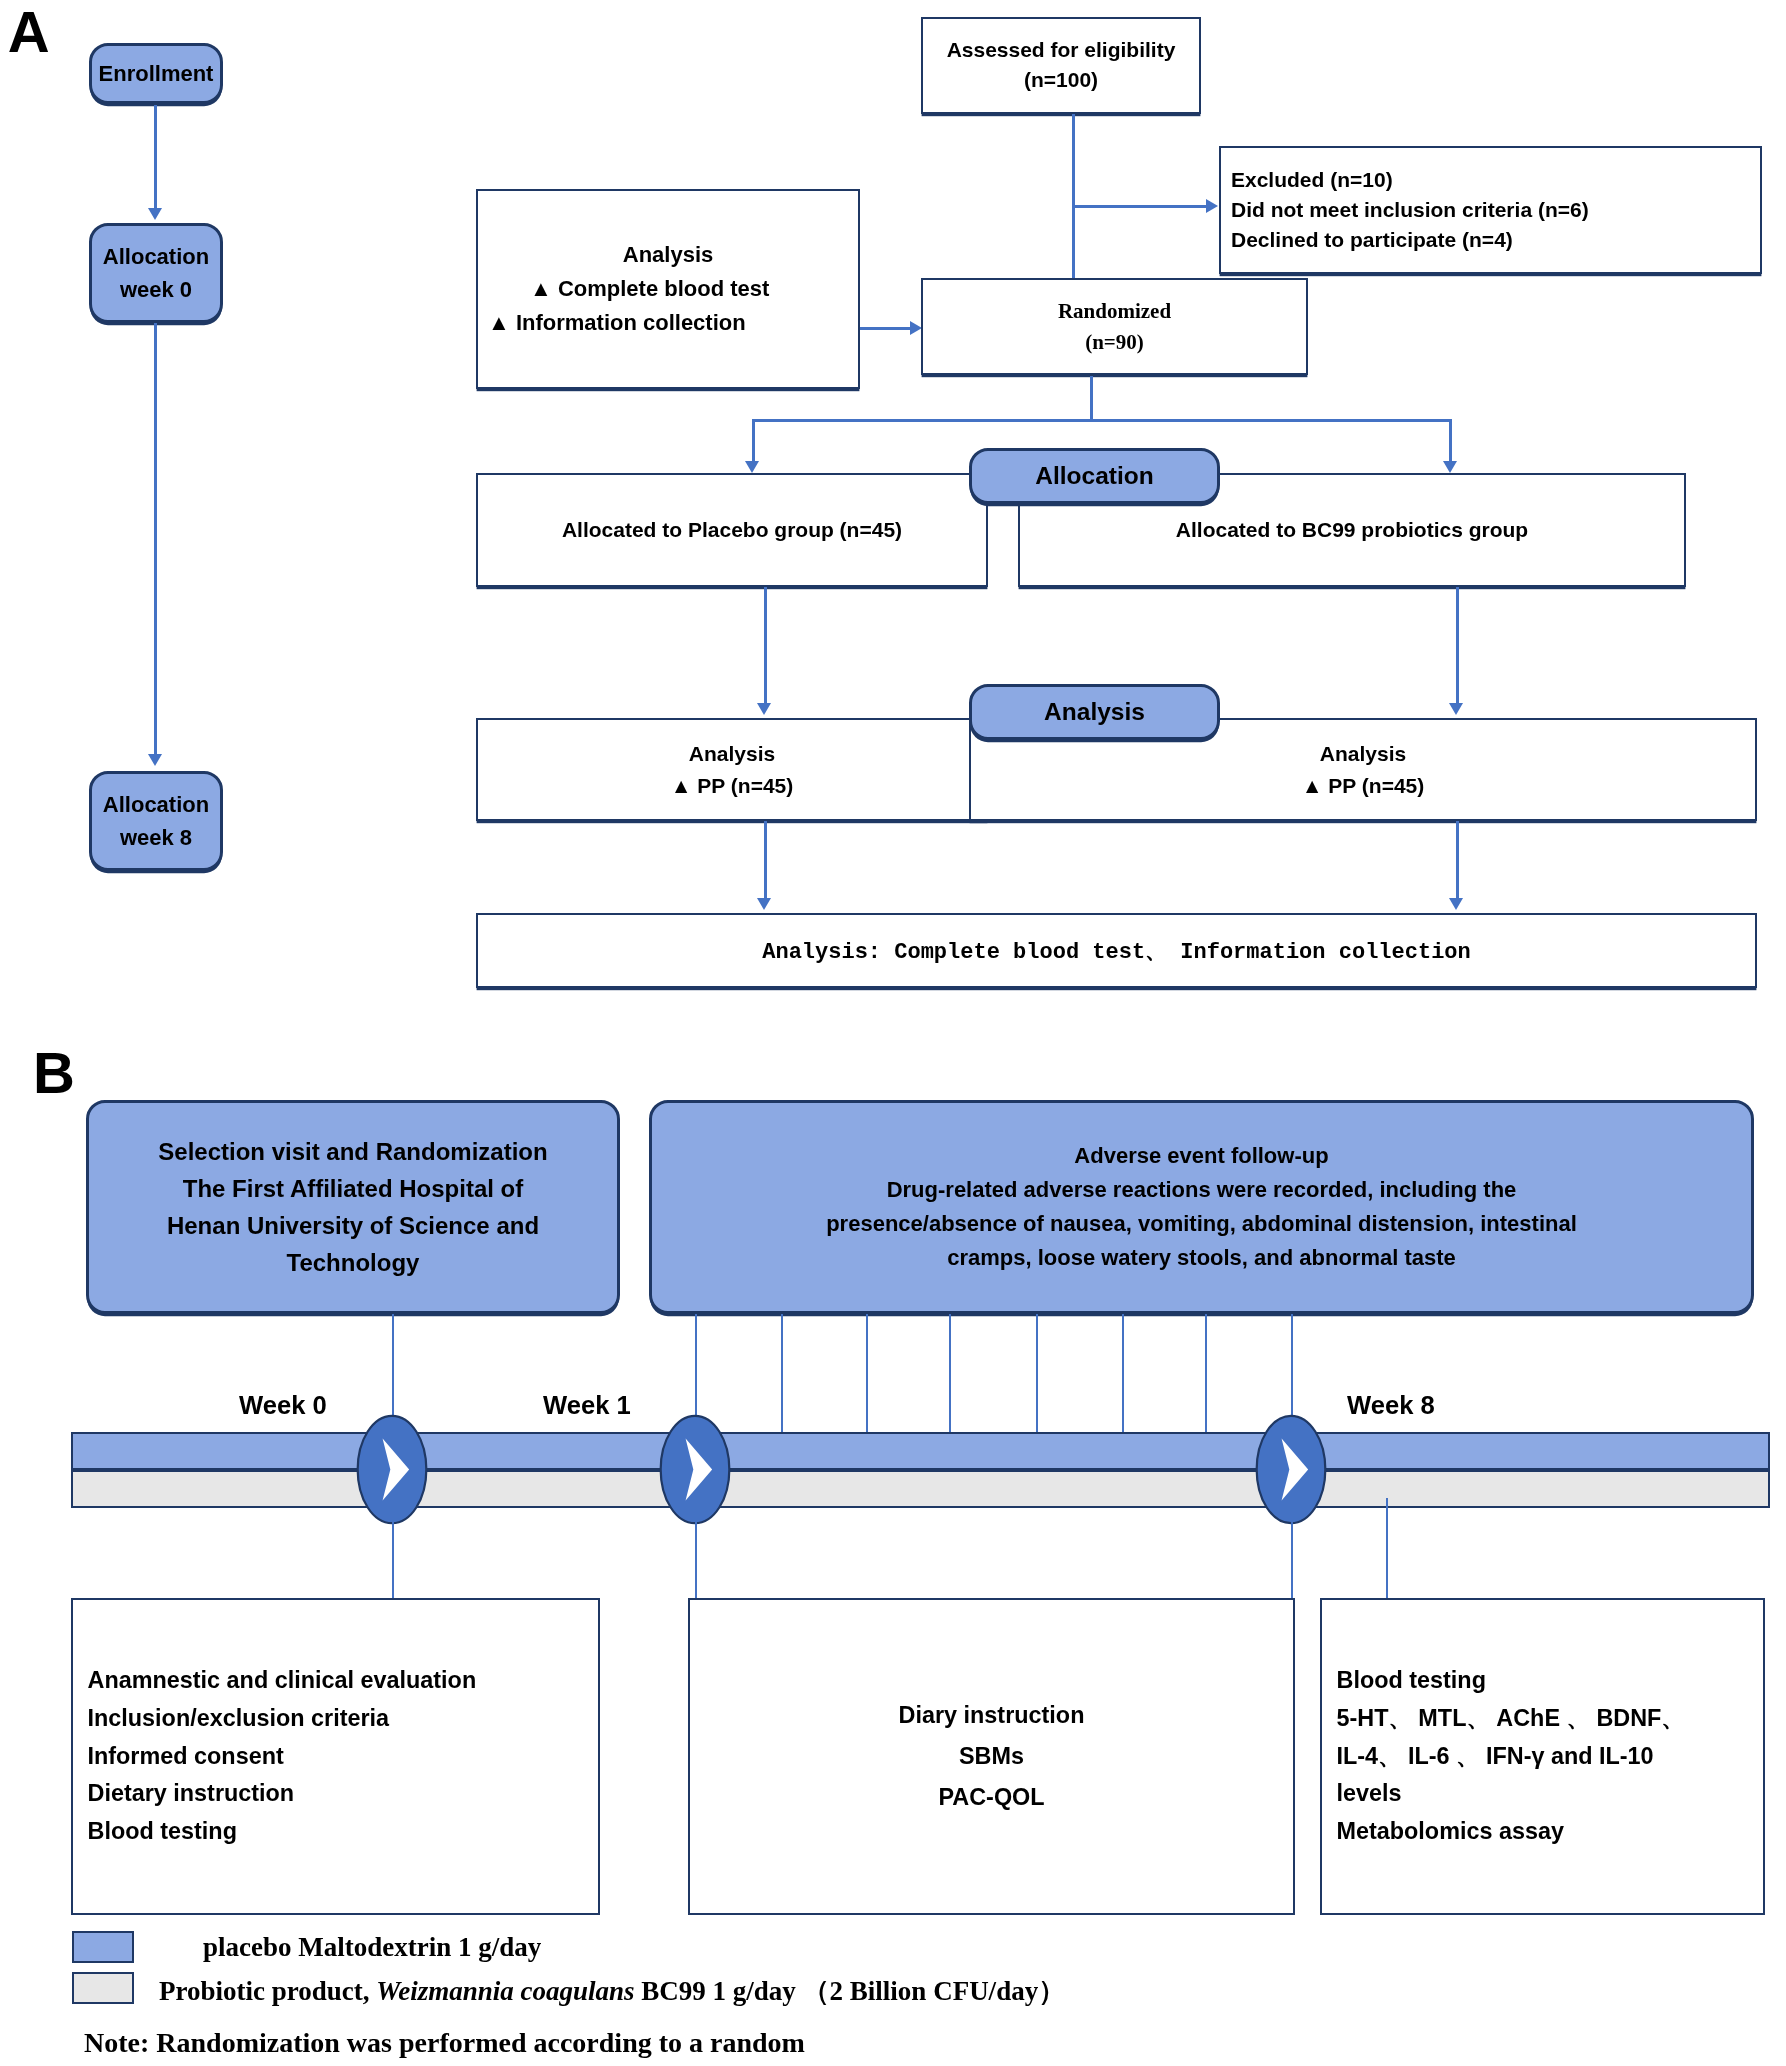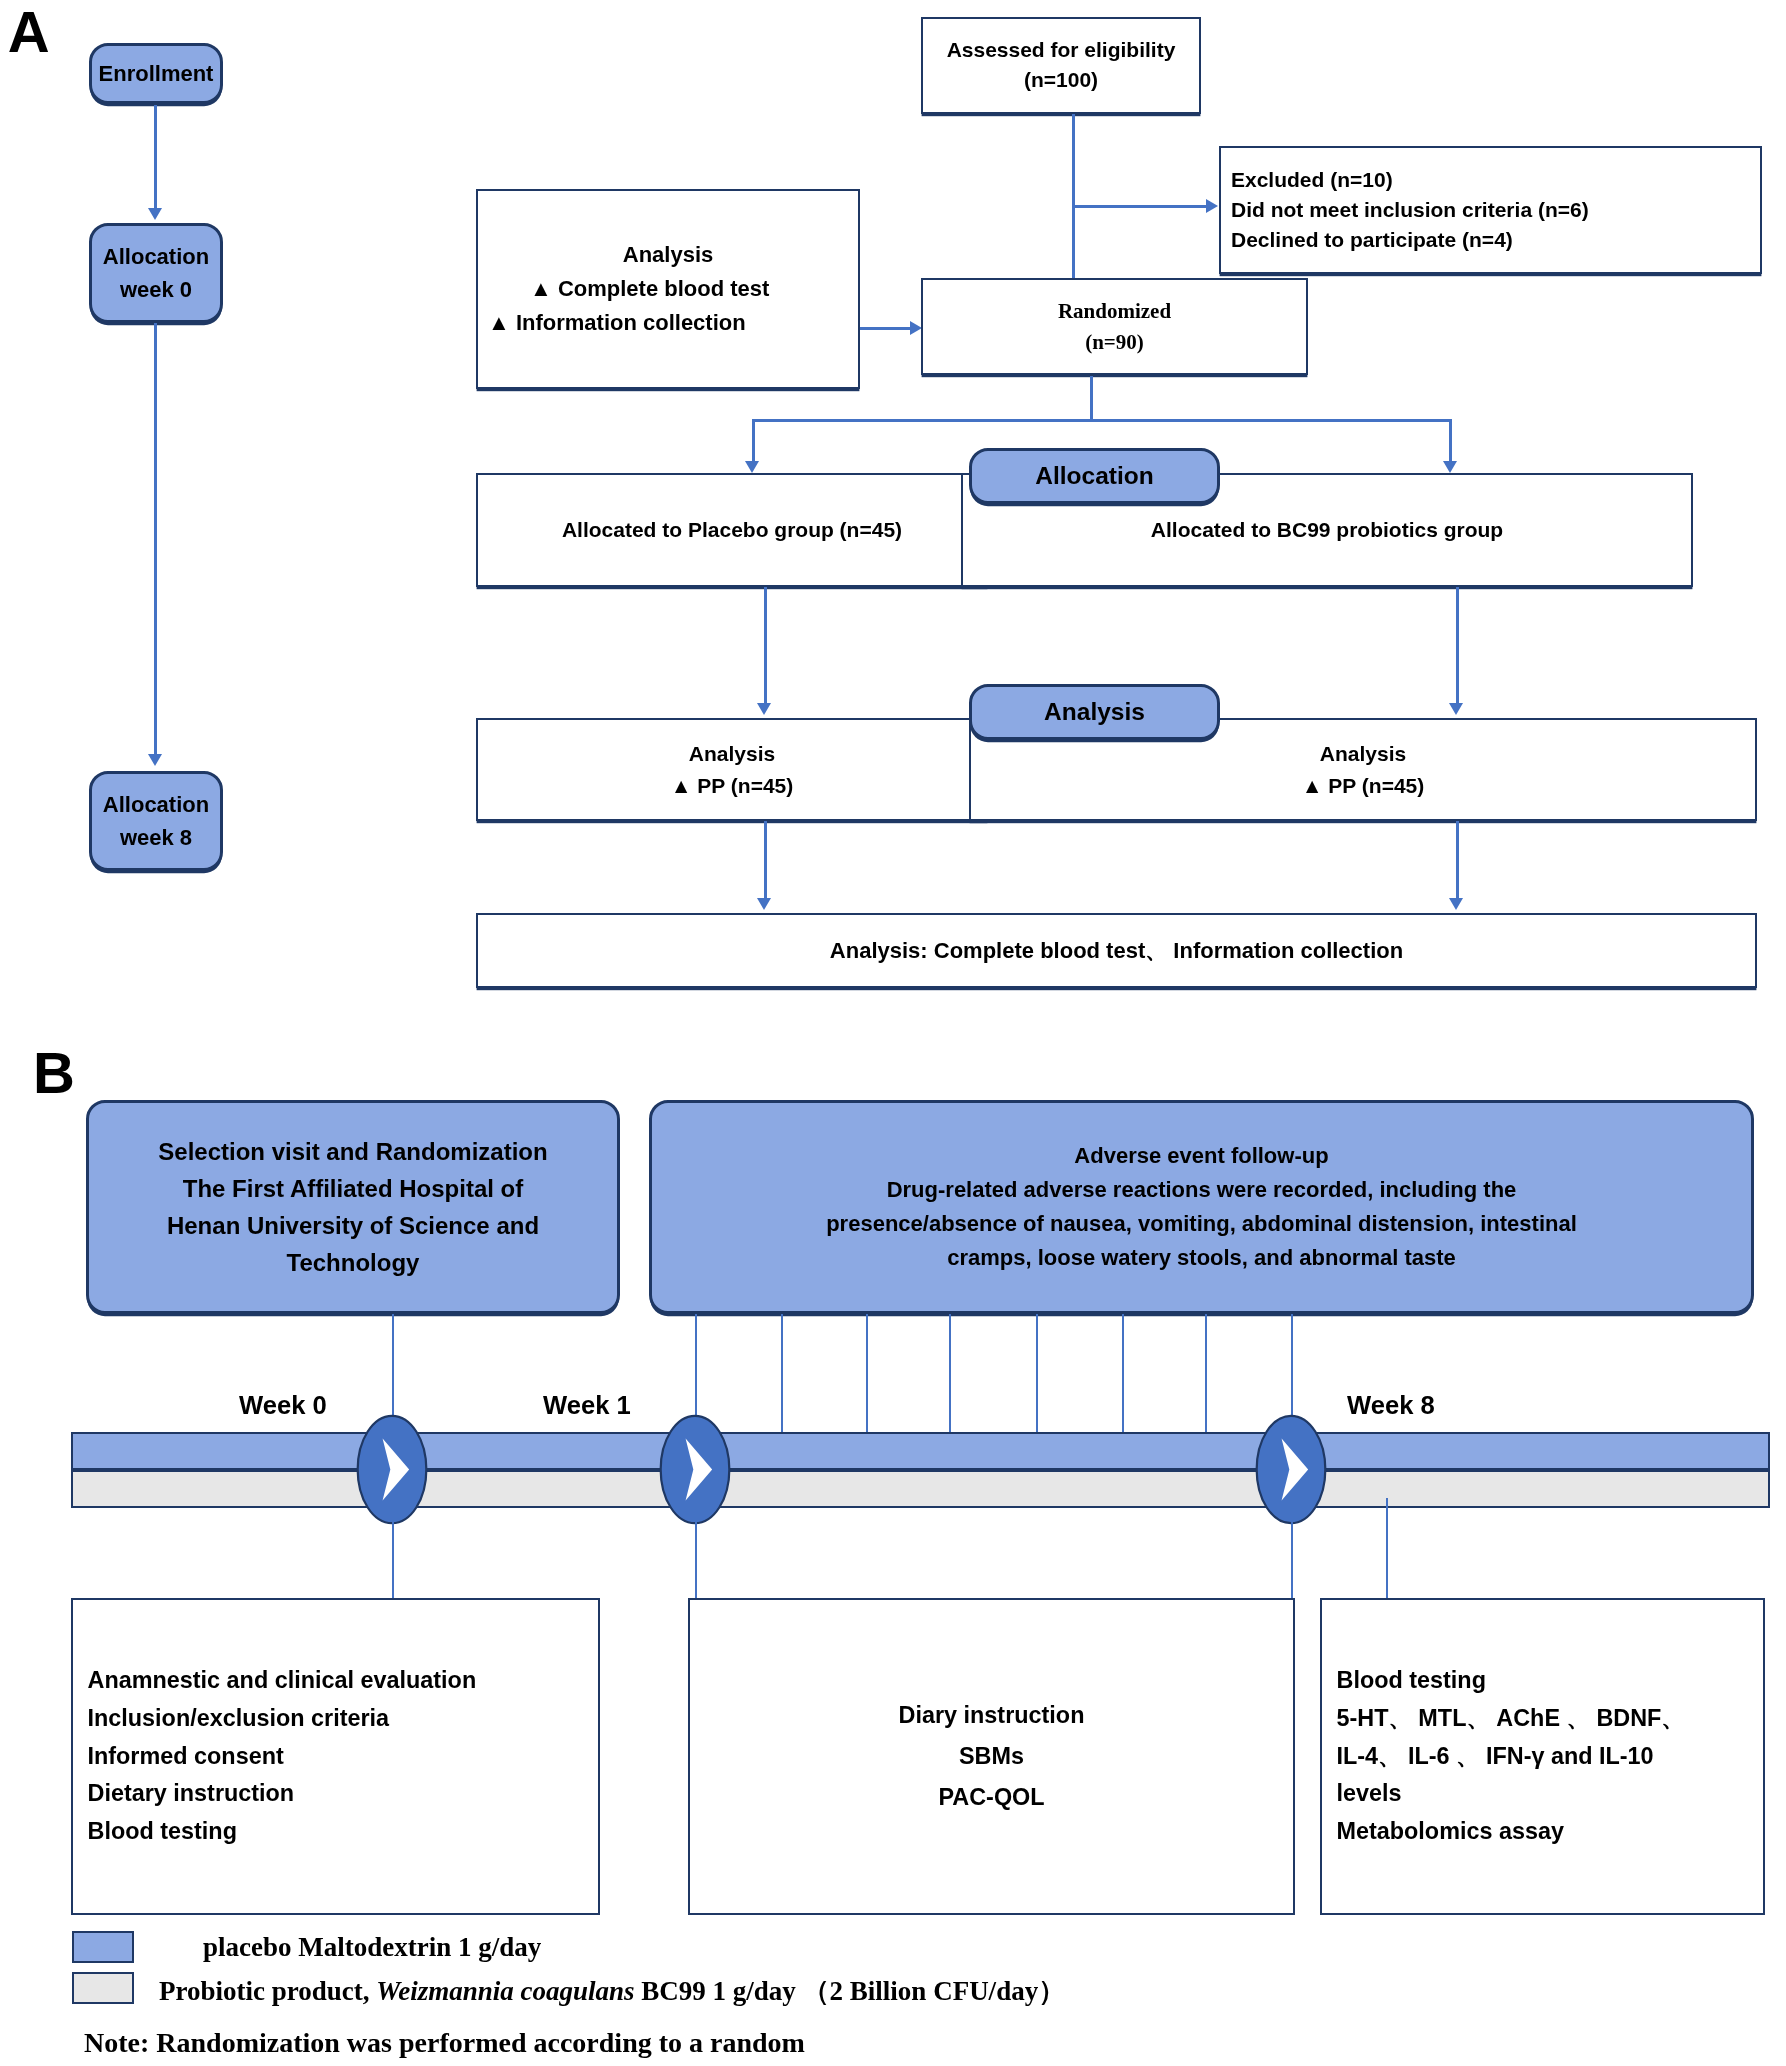--- a/index.html
+++ b/index.html
@@ -153,21 +153,21 @@
   <div class="hline" style="left:752px;top:419px;width:700px;"></div>
   <div class="vline" style="left:752px;top:419px;height:45px;"></div>
   <div class="arrow-down" style="left:745px;top:461px;"></div>
   <div class="vline" style="left:1449px;top:419px;height:45px;"></div>
   <div class="arrow-down" style="left:1443px;top:461px;"></div>
 
   <div class="rbox" style="left:476px;top:473px;width:512px;height:114px;">
     <div class="txt" style="font-size:21px;line-height:1.4;">Allocated to Placebo group (n=45)</div>
   </div>
 
-  <div class="rbox" style="left:961px;top:473px;width:732px;height:114px;">
+  <div class="rbox" style="left:1018px;top:473px;width:668px;height:114px;">
     <div class="txt" style="font-size:21px;line-height:1.4;">
       <div>Allocated to BC99 probiotics group</div>
     </div>
   </div>
 
   <div class="bbox" style="left:969px;top:448px;width:251px;height:56px;z-index:5;">
     <div class="txt" style="font-size:24.5px;">Allocation</div>
   </div>
 
   <div class="vline" style="left:764px;top:587px;height:117px;"></div>
@@ -192,21 +192,21 @@
   <div class="bbox" style="left:969px;top:684px;width:251px;height:56px;z-index:5;">
     <div class="txt" style="font-size:24.5px;">Analysis</div>
   </div>
 
   <div class="vline" style="left:764px;top:821px;height:78px;"></div>
   <div class="arrow-down" style="left:757px;top:898px;"></div>
   <div class="vline" style="left:1456px;top:821px;height:78px;"></div>
   <div class="arrow-down" style="left:1449px;top:898px;"></div>
 
   <div class="rbox" style="left:476px;top:913px;width:1281px;height:75px;">
-    <div class="txt" style="font-size:22px;">Analysis: Complete blood test、 Information collection</div>
+    <div class="txt" style="font-size:22px;font-family:Liberation Mono, monospace;">Analysis: Complete blood test、 Information collection</div>
   </div>
 
   <div class="panel-letter" style="left:33px;top:1044px;font-size:58px;">B</div>
 
   <div class="bbox" style="left:86px;top:1100px;width:534px;height:214px;">
     <div class="txt" style="font-size:24px;line-height:1.55;">
       <div>Selection visit and Randomization</div>
       <div>The First Affiliated Hospital of</div>
       <div>Henan University of Science and</div>
       <div>Technology</div>

